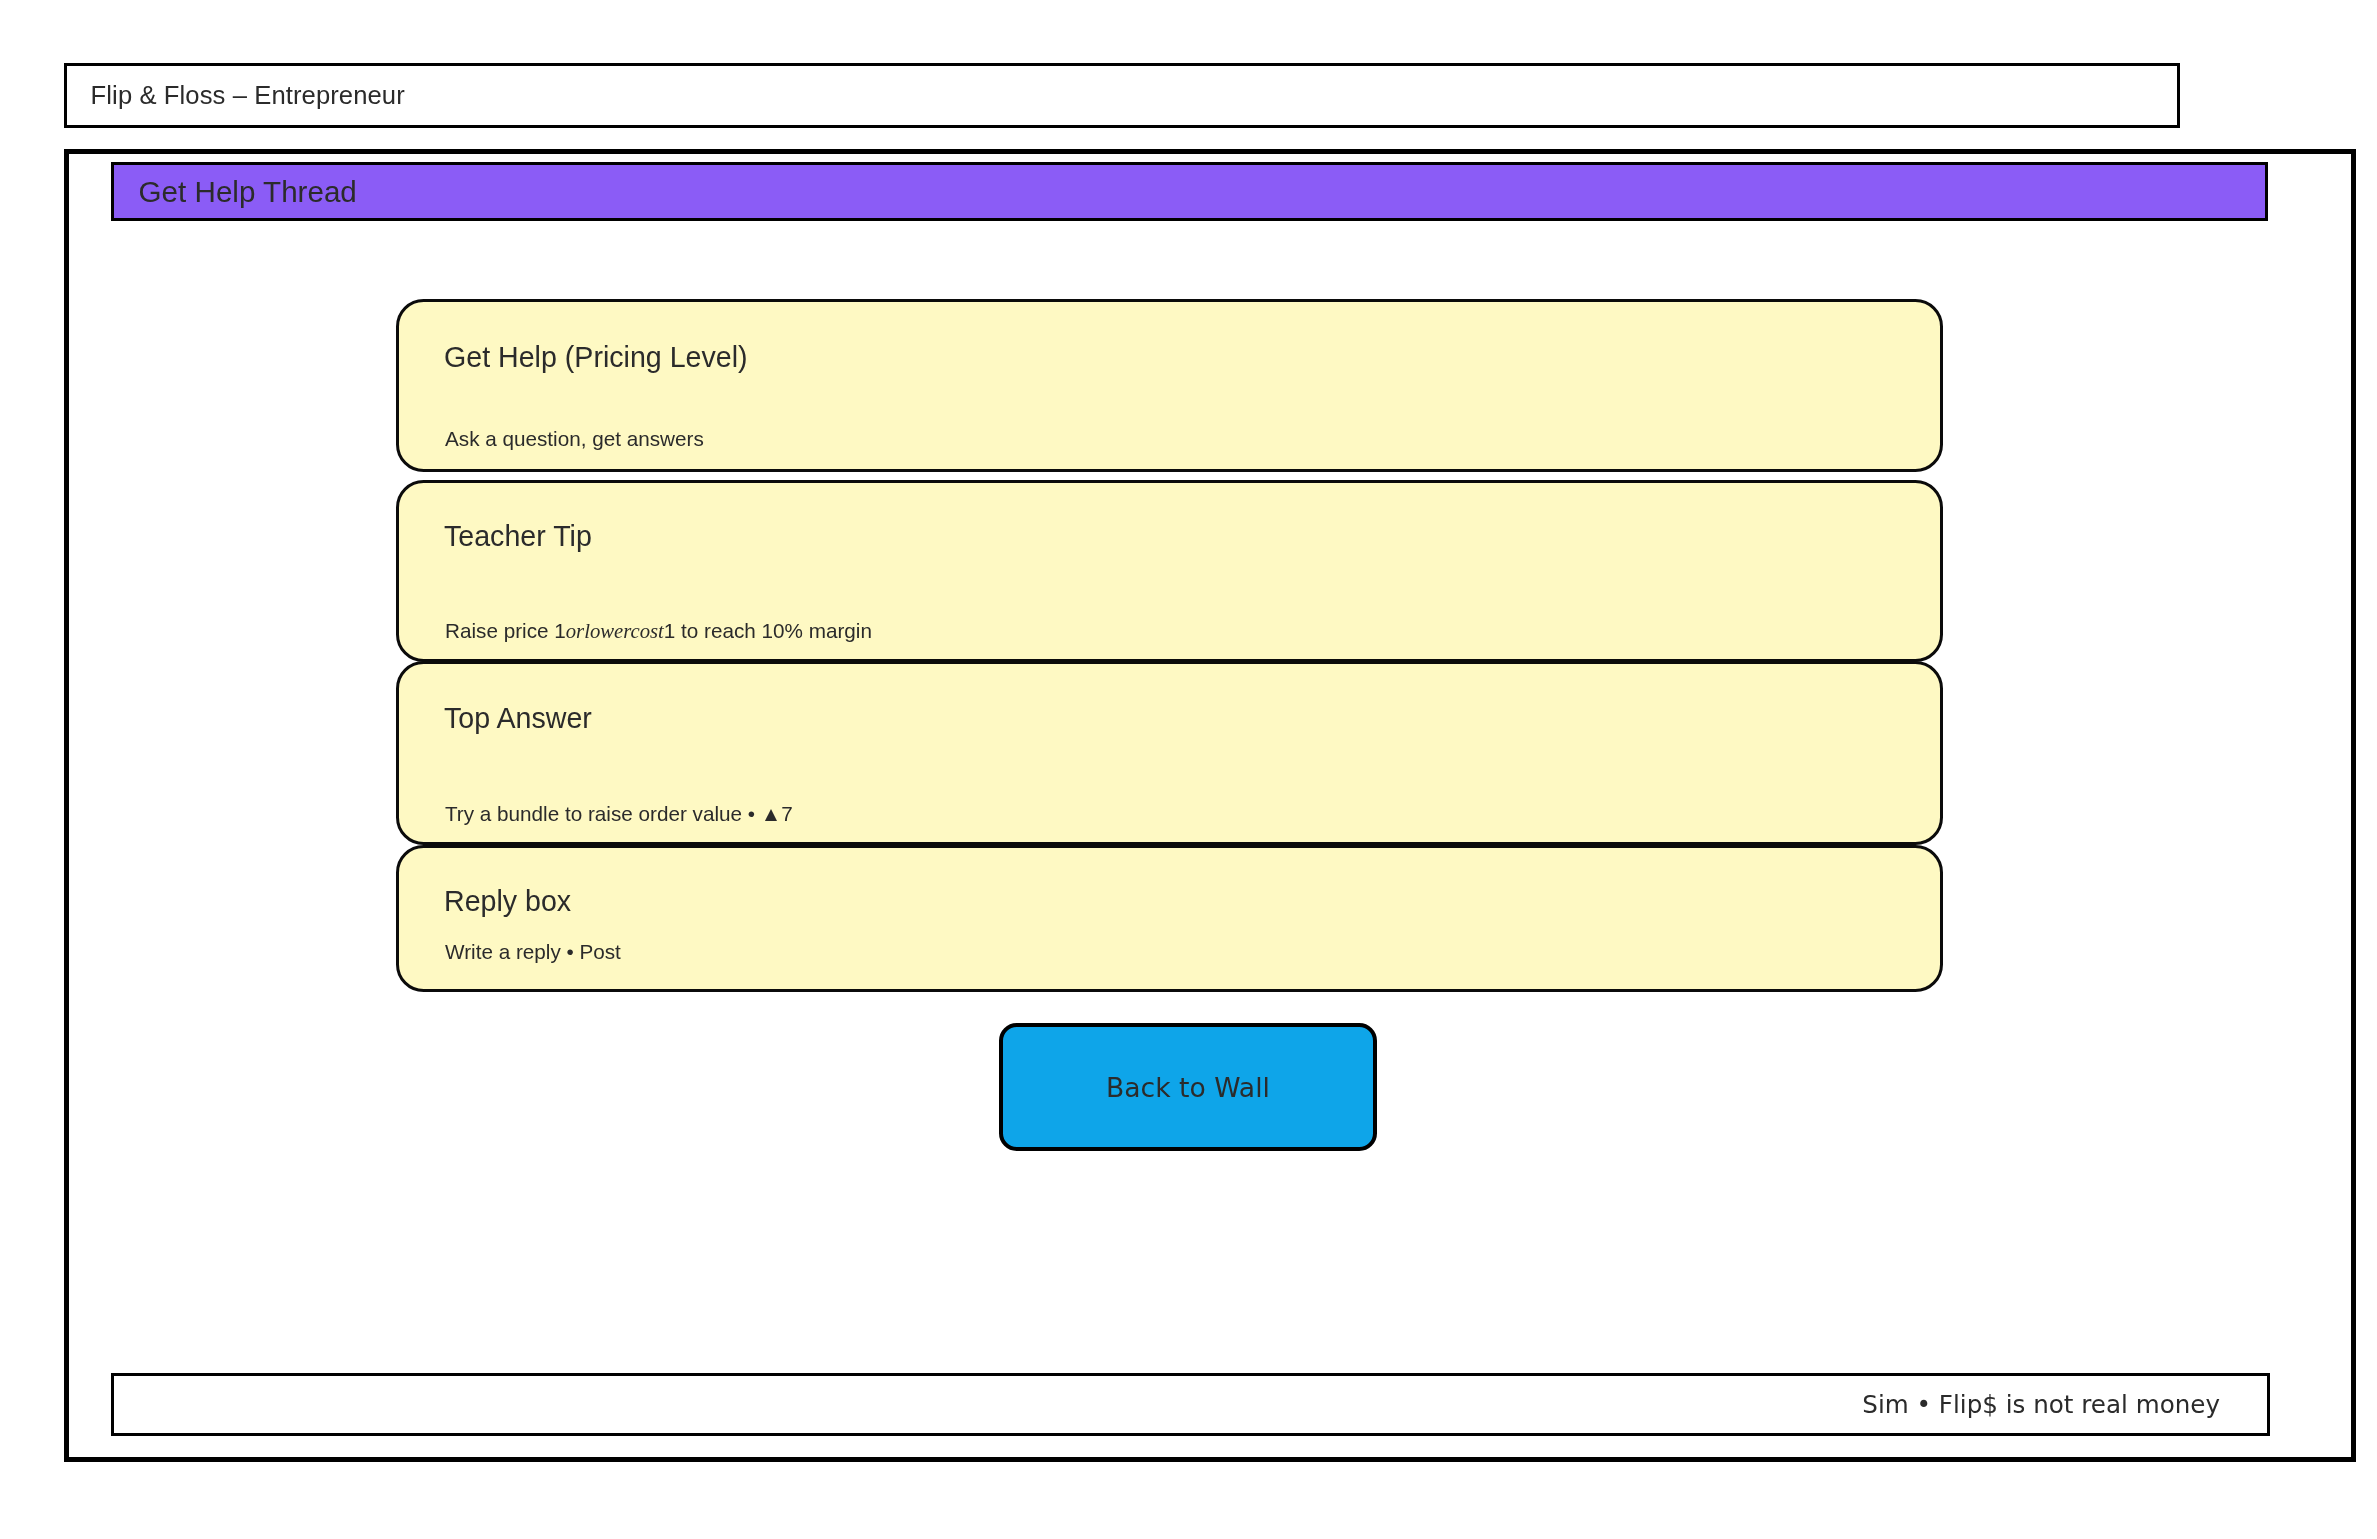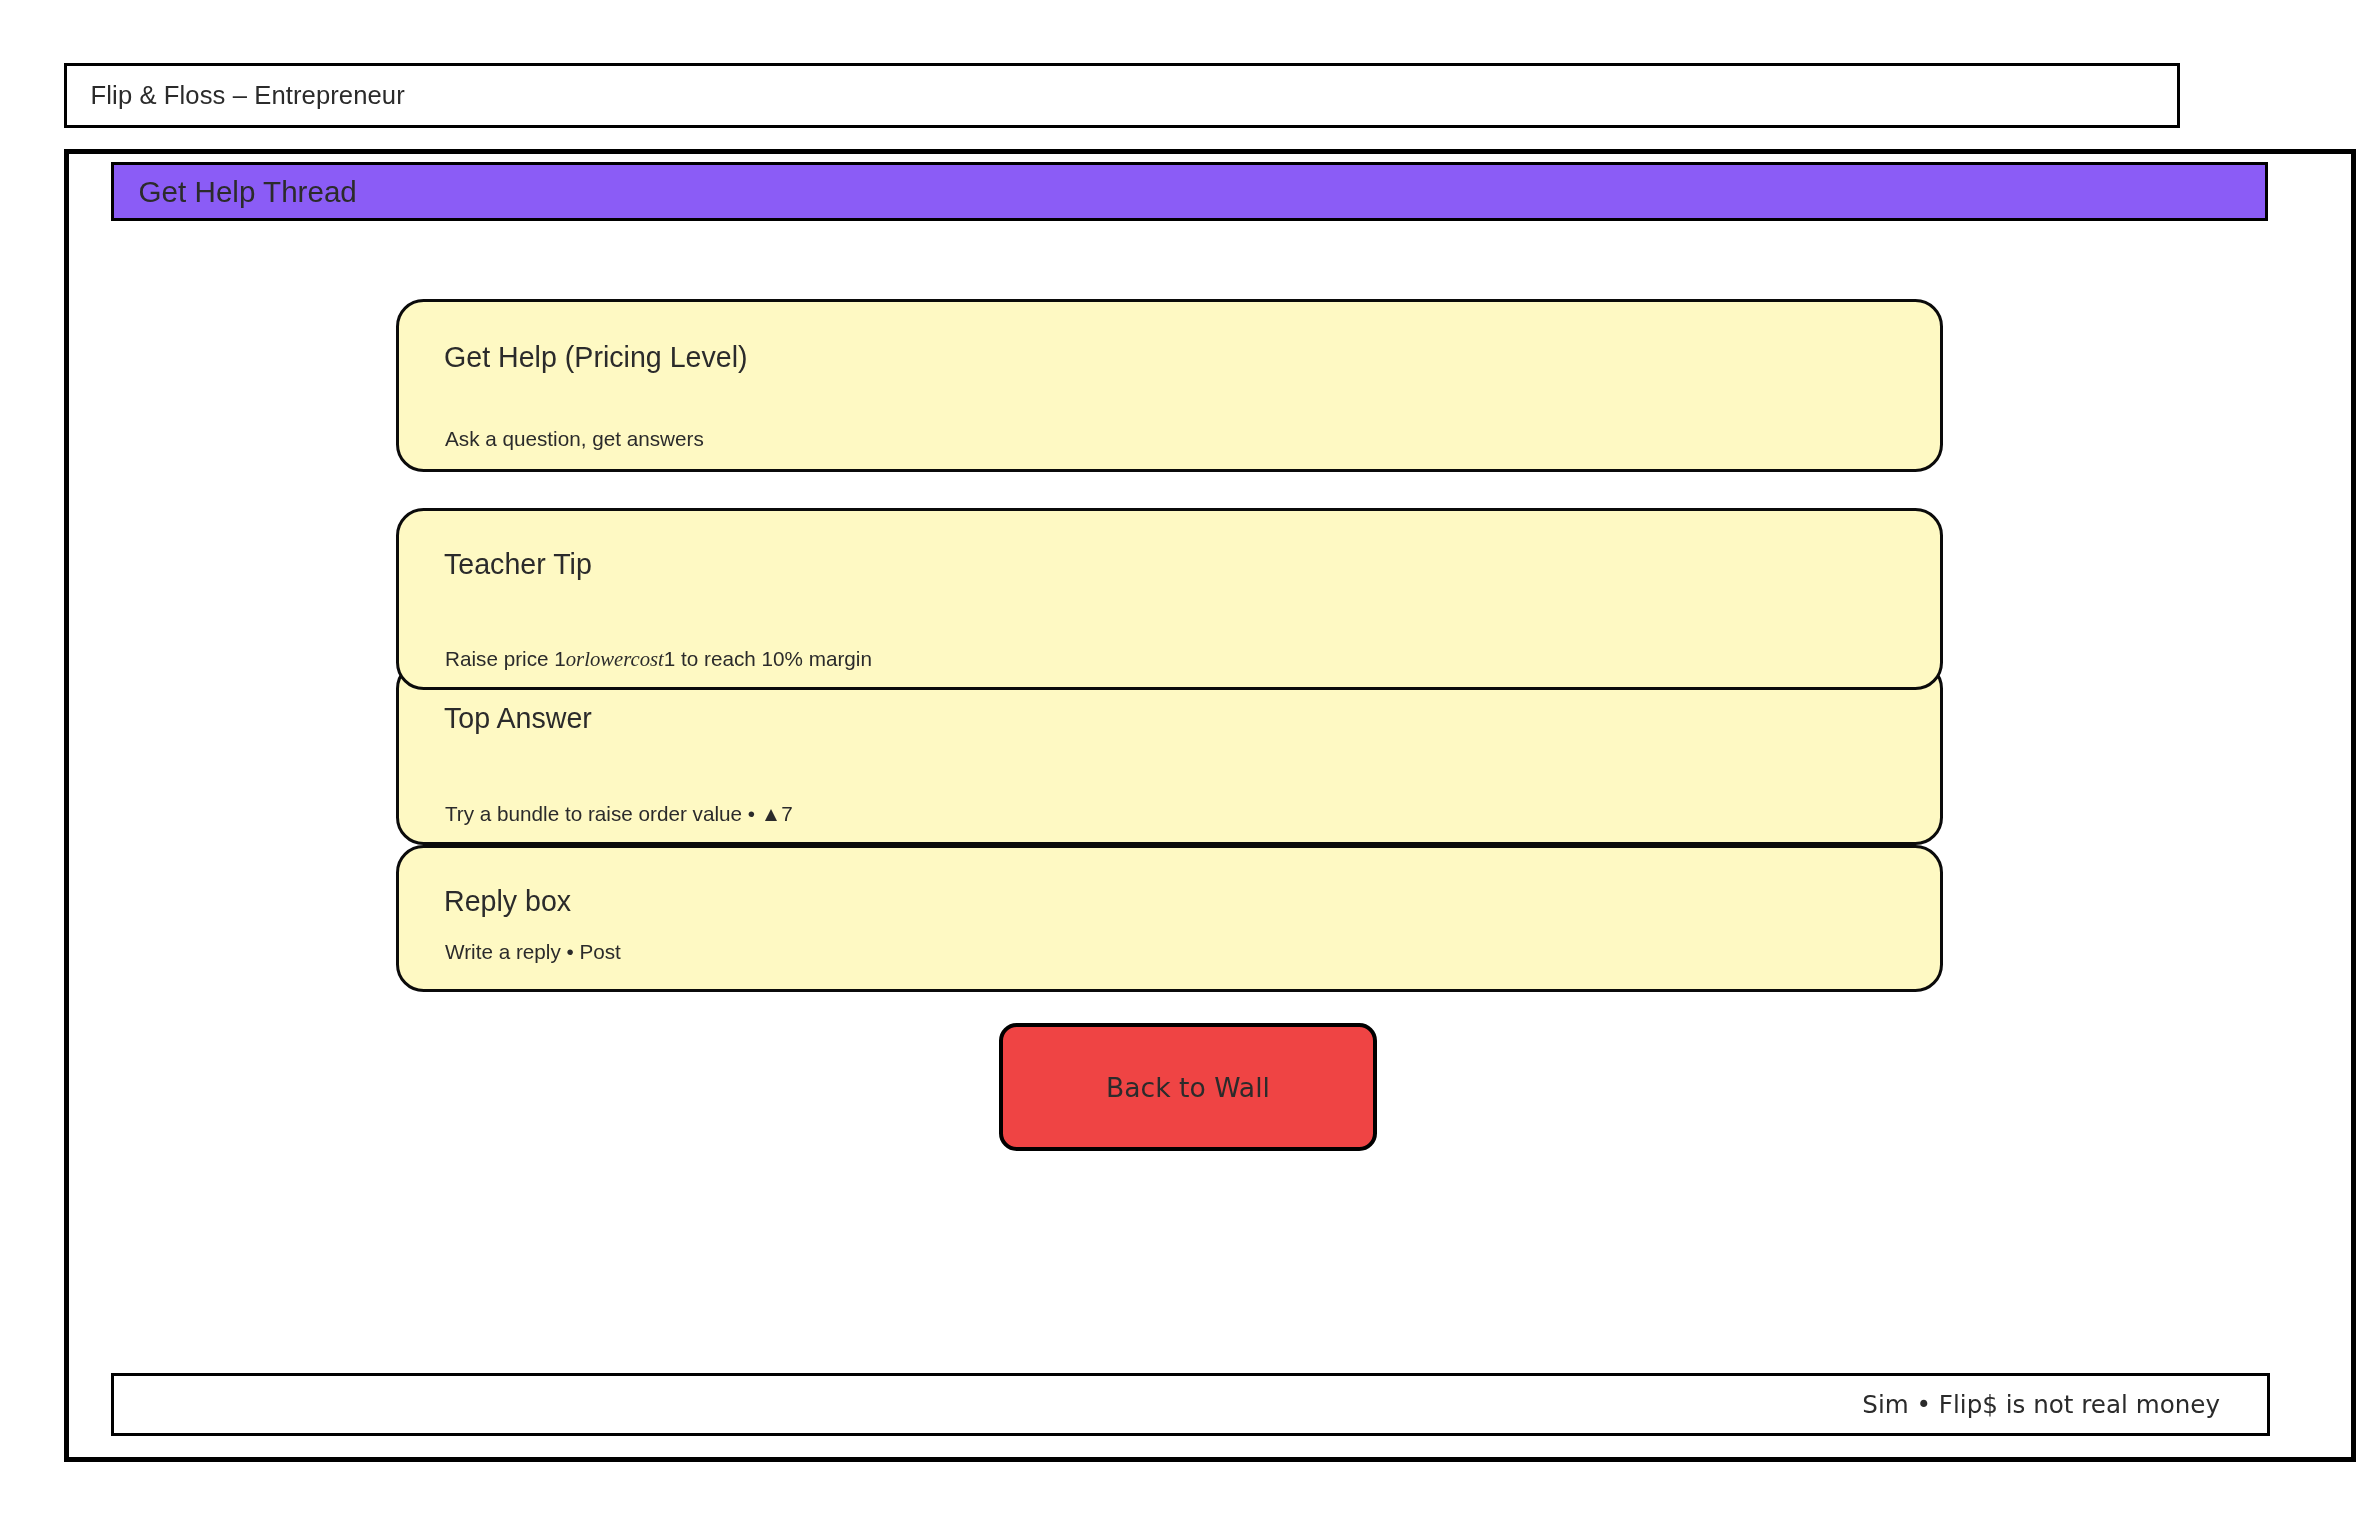--- a/index.html
+++ b/index.html
@@ -104,21 +104,21 @@
     color: #2b2b2b;
     white-space: nowrap;
   }
   .card-body .mathit {
     font-family: Liberation Serif, serif;
     font-style: italic;
     font-size: 20.7px;
   }
 
   #card-get-help   { top: 299px; height: 173px; z-index: 4; }
-  #card-teacher    { top: 480px; height: 182px; z-index: 3; margin-top: 28px; }
+  #card-teacher    { top: 480px; height: 182px; z-index: 3; }
   #card-top-answer { top: 661px; height: 184px; z-index: 2; }
   #card-reply      { top: 845px; height: 147px; z-index: 1; }
 
   #card-get-help   .card-title { top: 39px; }
   #card-get-help   .card-body  { top: 125px; }
   #card-teacher    .card-title { top: 37px; }
   #card-teacher    .card-body  { top: 136px; }
   #card-top-answer .card-title { top: 38px; }
   #card-top-answer .card-body  { top: 138px; }
   #card-reply      .card-title { top: 37px; }
@@ -127,21 +127,21 @@
   
   .back-button {
     position: absolute;
     left: 999px;
     top: 1023px;
     width: 378px;
     height: 128px;
     box-sizing: border-box;
     border: 4.9px solid #000000;
     border-radius: 17.7px;
-    background: #ef4444;
+    background: #0ea5e9;
     display: flex;
     align-items: center;
     justify-content: center;
     cursor: pointer;
   }
   .back-button-label {
     font-family: "DejaVu Sans", sans-serif;
     font-size: 26.6px;
     color: #2b2b2b;
     white-space: nowrap;

